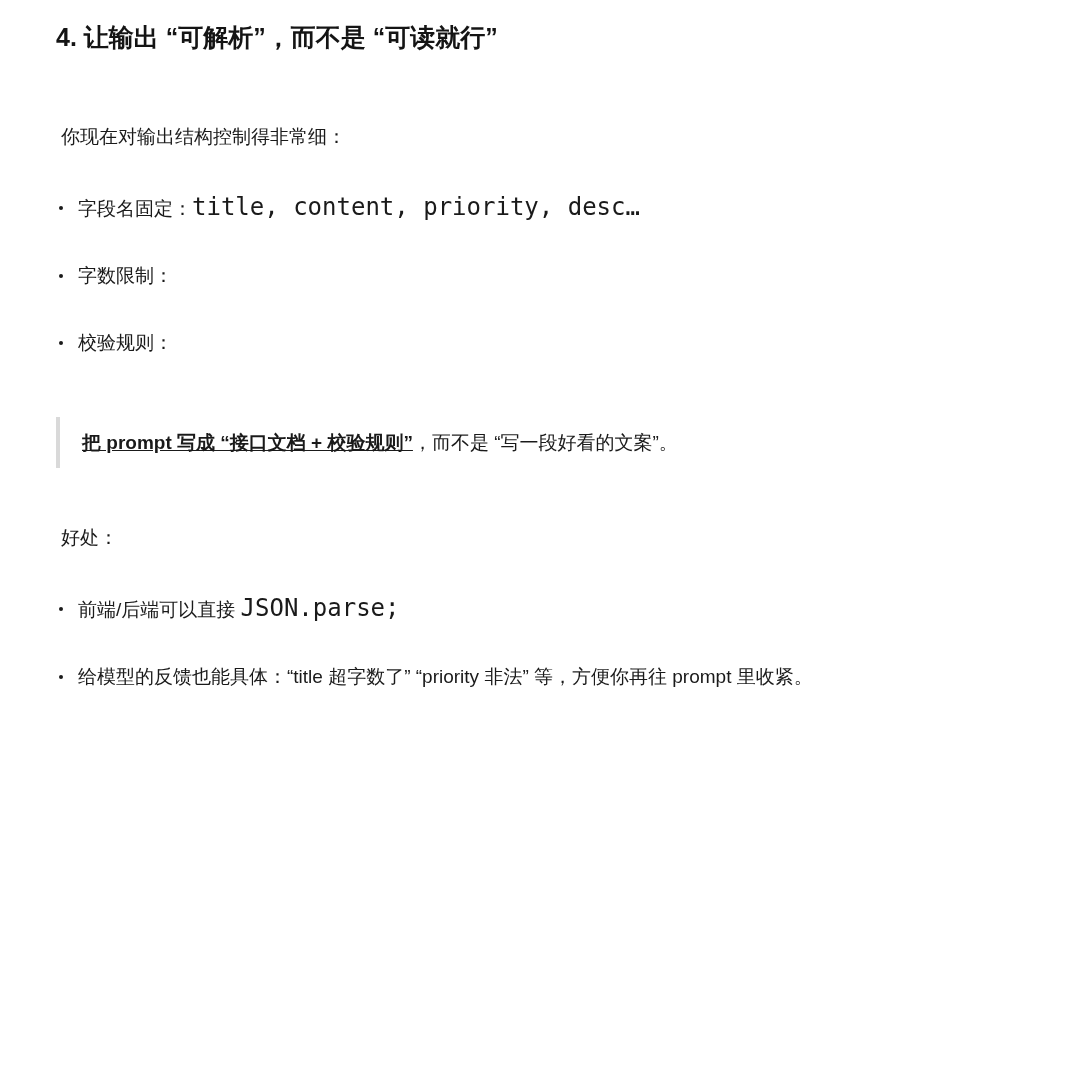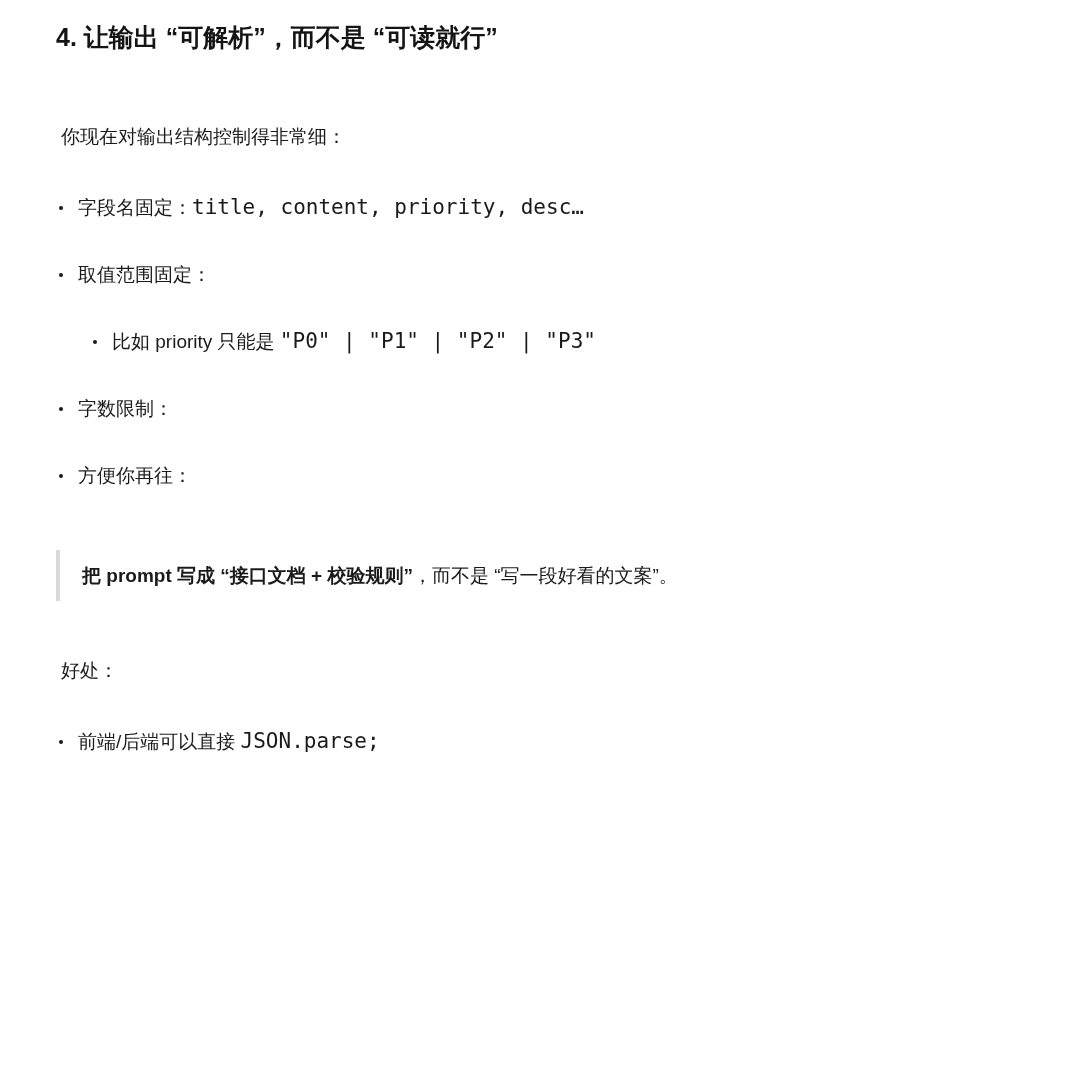--- a/index.html
+++ b/index.html
@@ -60,55 +60,54 @@
     position: absolute;
     left: 3px;
     top: 12px;
     width: 4px;
     height: 4px;
     border-radius: 50%;
     background: #1a1a1a;
   }
   code.inline-code {
     font-family: "DejaVu Sans Mono", "Liberation Mono", monospace;
-    font-size: 21px;
+    font-size: 24px;
     color: #1a1a1a;
     white-space: pre-wrap;
   }
   blockquote.quote {
     margin: 56px 0 56px 0;
     padding: 12px 0 12px 22px;
     border-left: 4px solid #d9d9d9;
   }
   blockquote.quote strong {
     font-weight: 700;
+    text-decoration: underline;
   }
 </style>
 </head>
 <body>
 
 <main class="doc">
 
   <h2 class="heading">4. 让输出 “可解析”，而不是 “可读就行”</h2>
 
   <p class="para">你现在对输出结构控制得非常细：</p>
 
   <ul class="list constraints" id="constraints-list">
       <li><span class="marker"></span><span>字段名固定：</span><code class="inline-code">title, content, priority, desc…</code></li>
-      <li><span class="marker"></span><span>取值范围固定：</span><ul class="sub">
-          <li><span class="marker"></span><span>比如 priority 只能是 </span><code class="inline-code">"P0" | "P1" | "P2" | "P3"</code></li>
-        </ul></li>
       <li><span class="marker"></span><span>字数限制：</span></li>
-      <li><span class="marker"></span><span>方便你再往：</span></li>
+      <li><span class="marker"></span><span>校验规则：</span></li>
     </ul>
 
 
   <blockquote class="quote">
     <strong>把 prompt 写成 “接口文档 + 校验规则”</strong><span>，而不是 “写一段好看的文案”。</span>
   </blockquote>
 
   <p class="para">好处：</p>
 
   <ul class="list benefits" id="benefits-list">
       <li><span class="marker"></span><span>前端/后端可以直接 </span><code class="inline-code">JSON.parse;</code></li>
+      <li><span class="marker"></span><span>给模型的反馈也能具体：“title 超字数了” “priority 非法” 等，方便你再往 prompt 里收紧。</span></li>
     </ul>
 
 </main>
 
 </body></html>

